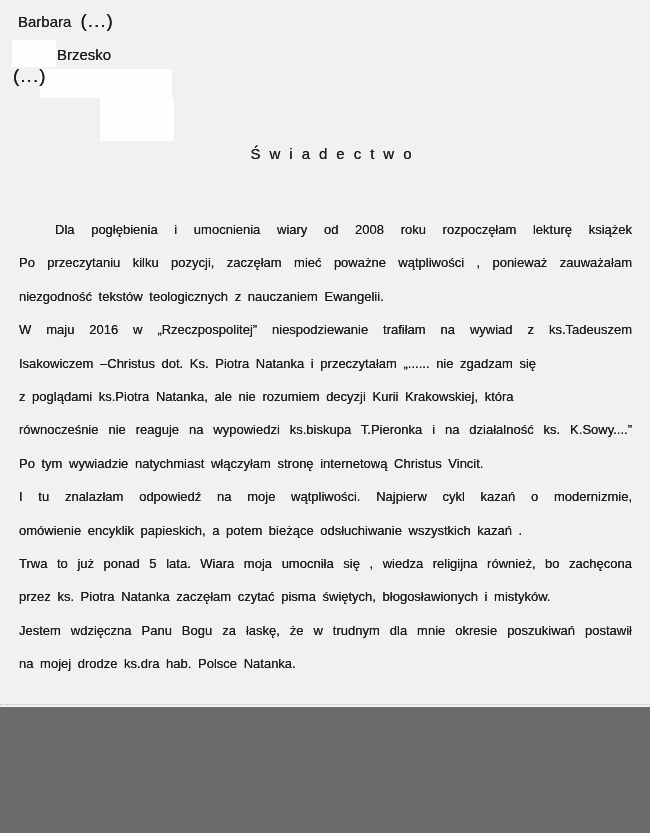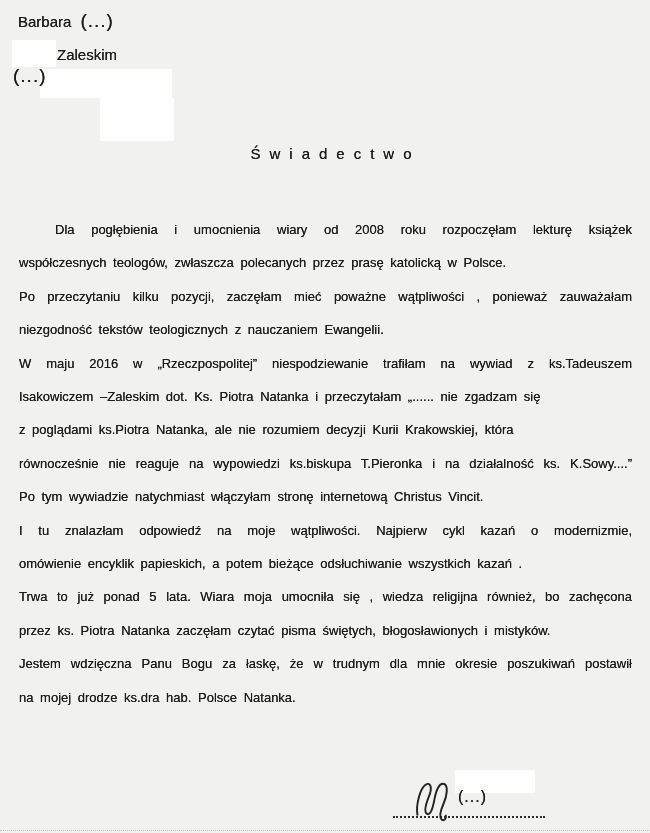--- a/index.html
+++ b/index.html
@@ -1,18 +1,18 @@
 <!DOCTYPE html>
 <html lang="pl"><head>
 <meta charset="utf-8">
 <style>
   html,body{margin:0;padding:0;background:#6b6b6b;}
   .page{
     position:relative;
-    width:650px;height:833px;
+    width:650px;height:707px;
     margin:0 auto;
     background:#f1f1ef;
     overflow:hidden;
     font-family:"Liberation Sans", sans-serif;
     color:#1b1b1b;
   }
   .ink{ text-shadow:0 0 0.6px rgba(25,25,25,0.9); }
 
   
   .hdr-name{ position:absolute; left:18px; top:10px; font-size:15px; white-space:nowrap; }
@@ -68,34 +68,33 @@
 
 <div class="page">
 
   <div class="patch p1"></div>
   <div class="patch p2"></div>
   <div class="patch p3"></div>
 
   <div class="hdr-name ink">
     <span>Barbara</span><span class="mark">(...)</span>
   </div>
-  <div class="hdr-place ink">Zaleskim</div>
+  <div class="hdr-place ink">Brzesko</div>
   <div class="hdr-mark2 ink">
     <span class="mark">(...)</span>
   </div>
 
   <div class="title ink">Świadectwo</div>
 
   <div class="body-text">
     <div class="bl ink j ind">Dla pogłębienia i umocnienia wiary od 2008 roku rozpoczęłam lekturę książek</div>
-    <div class="bl ink">współczesnych teologów, zwłaszcza polecanych przez prasę katolicką w Polsce.</div>
     <div class="bl ink j">Po przeczytaniu kilku pozycji, zaczęłam mieć poważne wątpliwości , ponieważ zauważałam</div>
     <div class="bl ink">niezgodność tekstów teologicznych z nauczaniem Ewangelii.</div>
     <div class="bl ink j">W maju 2016 w „Rzeczpospolitej” niespodziewanie trafiłam na wywiad z ks.Tadeuszem</div>
-    <div class="bl ink">Isakowiczem –Zaleskim dot. Ks. Piotra Natanka i przeczytałam „...... nie zgadzam się</div>
+    <div class="bl ink">Isakowiczem –Christus dot. Ks. Piotra Natanka i przeczytałam „...... nie zgadzam się</div>
     <div class="bl ink">z poglądami ks.Piotra Natanka, ale nie rozumiem decyzji Kurii Krakowskiej, która</div>
     <div class="bl ink j">równocześnie nie reaguje na wypowiedzi ks.biskupa T.Pieronka i na działalność ks. K.Sowy....”</div>
     <div class="bl ink">Po tym wywiadzie natychmiast włączyłam stronę internetową Christus Vincit.</div>
     <div class="bl ink j">I tu znalazłam odpowiedź na moje wątpliwości. Najpierw cykl kazań o modernizmie,</div>
     <div class="bl ink">omówienie encyklik papieskich, a potem bieżące odsłuchiwanie wszystkich kazań .</div>
     <div class="bl ink j">Trwa to już ponad 5 lata. Wiara moja umocniła się , wiedza religijna również, bo zachęcona</div>
     <div class="bl ink">przez ks. Piotra Natanka zaczęłam czytać pisma świętych, błogosławionych i mistyków.</div>
     <div class="bl ink j">Jestem wdzięczna Panu Bogu za łaskę, że w trudnym dla mnie okresie poszukiwań postawił</div>
     <div class="bl ink">na mojej drodze ks.dra hab. Polsce Natanka.</div>
   </div>

